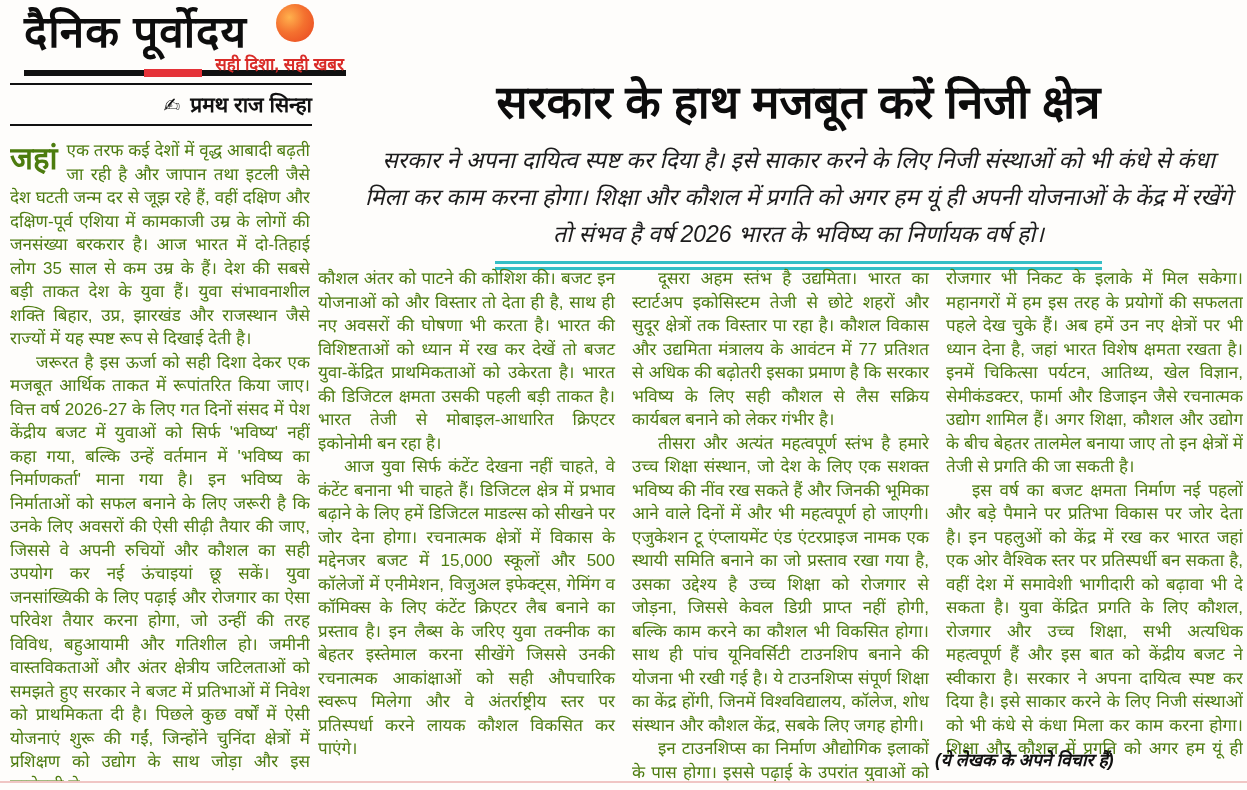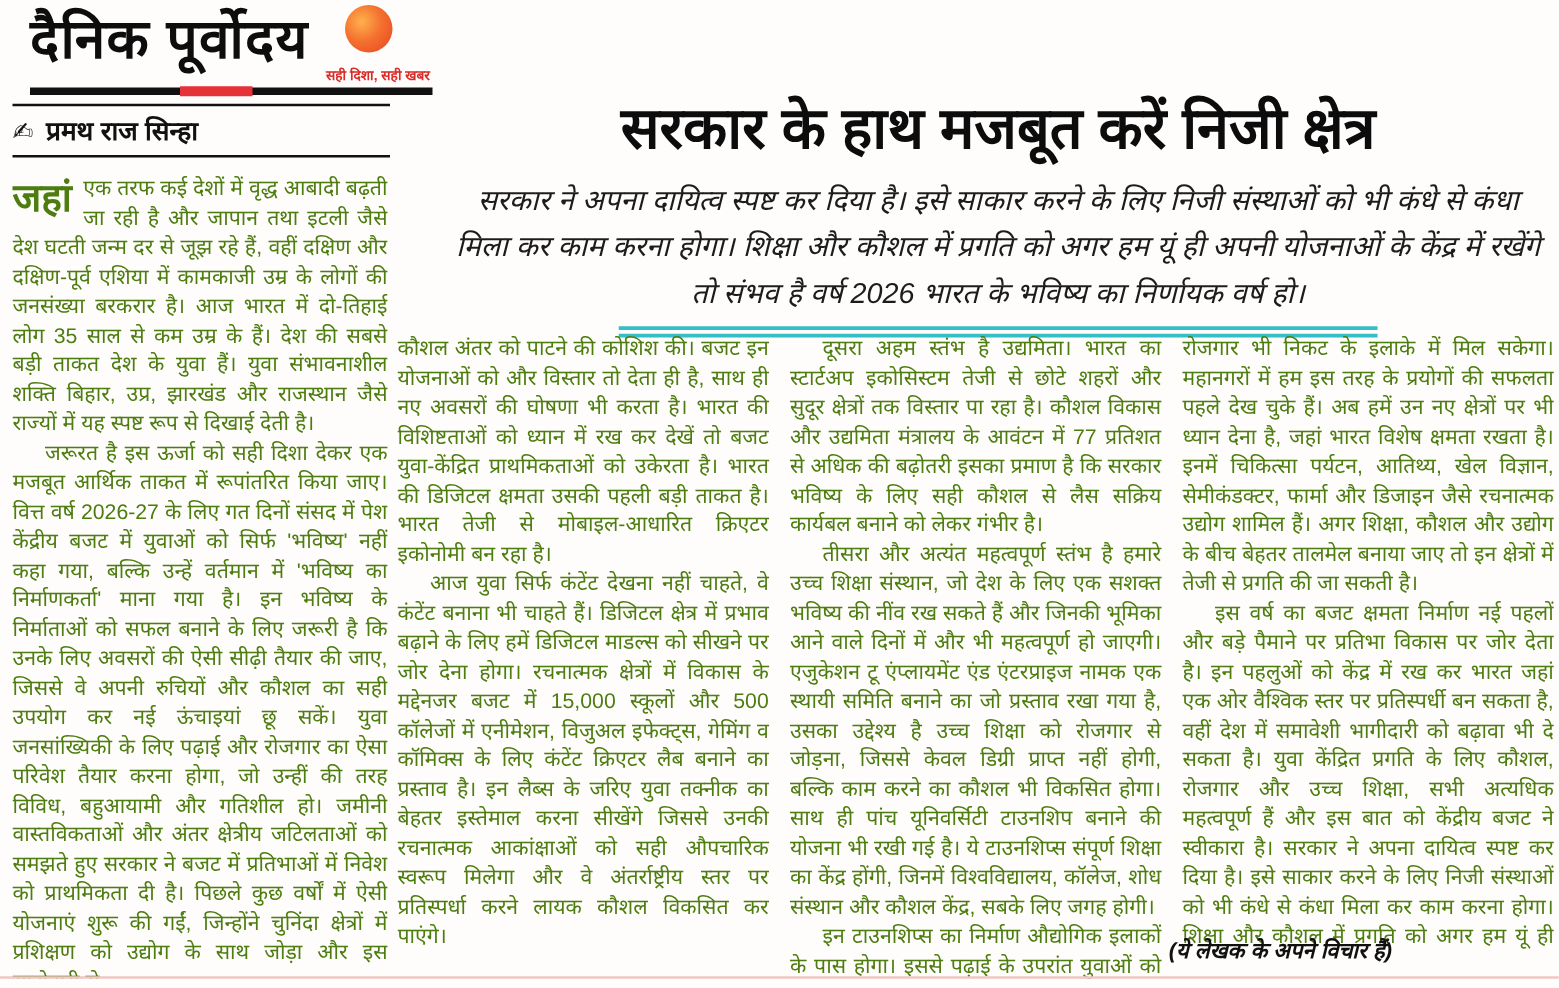--- a/index.html
+++ b/index.html
@@ -8,27 +8,27 @@
     background:#fefdfb;color:#141414;
     font-family:"Liberation Sans","DejaVu Sans",sans-serif;
   }
   
   .masthead{position:absolute;left:24px;top:4px;width:326px;height:76px;}
   .logo-wrap{position:relative;height:62px;}
   .sun{position:absolute;left:252px;top:0px;width:38px;height:38px;border-radius:50%;
        background:radial-gradient(circle at 35% 35%, #ffb14d 0%, #f4712f 45%, #e8431f 100%);z-index:0;}
   .logo{position:relative;z-index:1;font-size:44px;font-weight:bold;line-height:56px;
         letter-spacing:1px;color:#0d0d0d;white-space:nowrap;}
-  .tagline{position:absolute;right:6px;top:48px;z-index:2;font-size:11px;font-weight:bold;color:#d92b27;}
+  .tagline{position:absolute;right:6px;top:48px;z-index:2;font-size:17px;font-weight:bold;color:#d92b27;}
   .thick-rule{position:absolute;left:0;top:66px;width:322px;height:6px;background:#111;}
   .red-band{position:absolute;left:120px;top:65px;width:58px;height:8px;background:#e53238;z-index:2;}
   
   .byline-box{position:absolute;left:10px;top:83px;width:302px;
               border-top:2px solid #111;border-bottom:2px solid #111;
-              padding:5px 0 6px 0;text-align:left;font-size:21px;font-weight:bold;color:#111;}
+              padding:5px 0 6px 0;text-align:right;font-size:21px;font-weight:bold;color:#111;}
   .pen{font-size:20px;margin-right:10px;}
   
   .head-block{position:absolute;left:352px;top:74px;width:893px;text-align:center;}
   .headline{font-size:46px;line-height:56px;font-weight:bold;color:#0c0c0c;margin:0;}
   .standfirst{font-size:23px;line-height:37px;color:#1c1c1c;margin:12px auto 0 auto;width:880px;font-style:italic;}
   .cyan-rule{width:607px;height:3px;margin:8px auto 0 auto;
              border-top:3px solid #35bec6;border-bottom:3px solid #35bec6;background:transparent;}
   
   .bodytext p{margin:0;text-align:justify;font-size:17px;line-height:23.5px;color:#4d7c0f;}
   .col1{position:absolute;left:10px;top:139px;width:300px;height:644px;overflow:hidden;}

